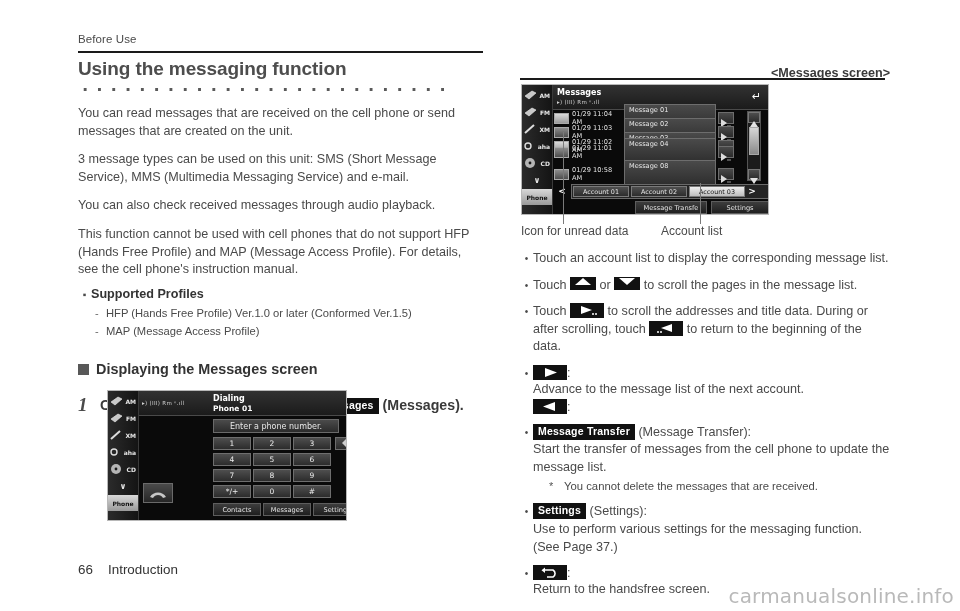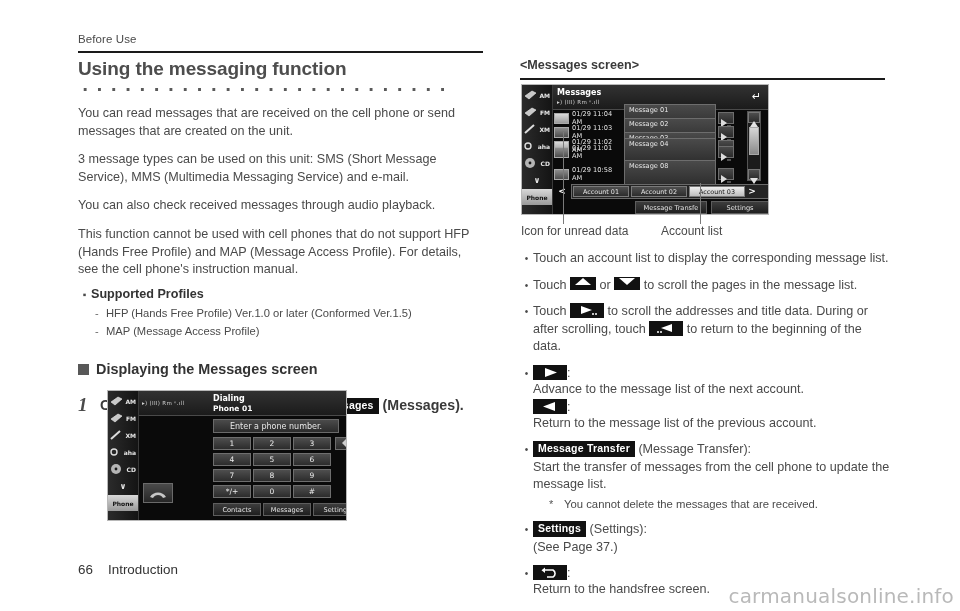--- a/index.html
+++ b/index.html
@@ -41,22 +41,23 @@
   
   .col-left {
     position: absolute;
     left: 78px;
     top: 58px;
     width: 400px;
   }
   .col-right {
     position: absolute;
     left: 520px;
-    top: 58px;
+    top: 66px;
     width: 370px;
+    text-align: right;
   }
 
   h1.title {
     font-size: 19px;
     font-weight: bold;
     color: #4d4d4d;
     margin: 0 0 0 0;
     letter-spacing: -0.1px;
   }
 
@@ -822,21 +823,20 @@
           <span class="chip-wide"><svg width="34" height="15" viewBox="0 0 34 15">
                 <polygon points="12,3 24,7.5 12,12" fill="#fff"></polygon>
               </svg></span><span>:</span>
         </div>
         <div class="def-line">Advance to the message list of the next account.</div>
         <div class="def-line lead">
           <span class="chip-wide"><svg width="34" height="15" viewBox="0 0 34 15">
                 <polygon points="22,3 10,7.5 22,12" fill="#fff"></polygon>
               </svg></span><span>:</span>
         </div>
-        <div class="def-line">Return to the message list of the previous account.</div>
       </div>
     </div>
 
     <div class="def-row">
       <div class="bullet-dot">•</div>
       <div class="def-body">
         <div class="def-line">
           <span class="chip">Message Transfer</span>
           <span>(Message Transfer):</span>
         </div>
@@ -848,20 +848,21 @@
       </div>
     </div>
 
     <div class="def-row">
       <div class="bullet-dot">•</div>
       <div class="def-body">
         <div class="def-line">
           <span class="chip">Settings</span>
           <span>(Settings):</span>
         </div>
+        <div class="def-line">Use to perform various settings for the messaging function.</div>
         <div class="def-line">(See Page 37.)</div>
       </div>
     </div>
 
     <div class="def-row">
       <div class="bullet-dot">•</div>
       <div class="def-body">
         <div class="def-line lead">
           <span class="chip-wide"><svg width="34" height="15" viewBox="0 0 34 15">
                 <path d="M12 5 h8 a4 4 0 0 1 0 7 h-6" fill="none" stroke="#fff" stroke-width="1.6"></path>

